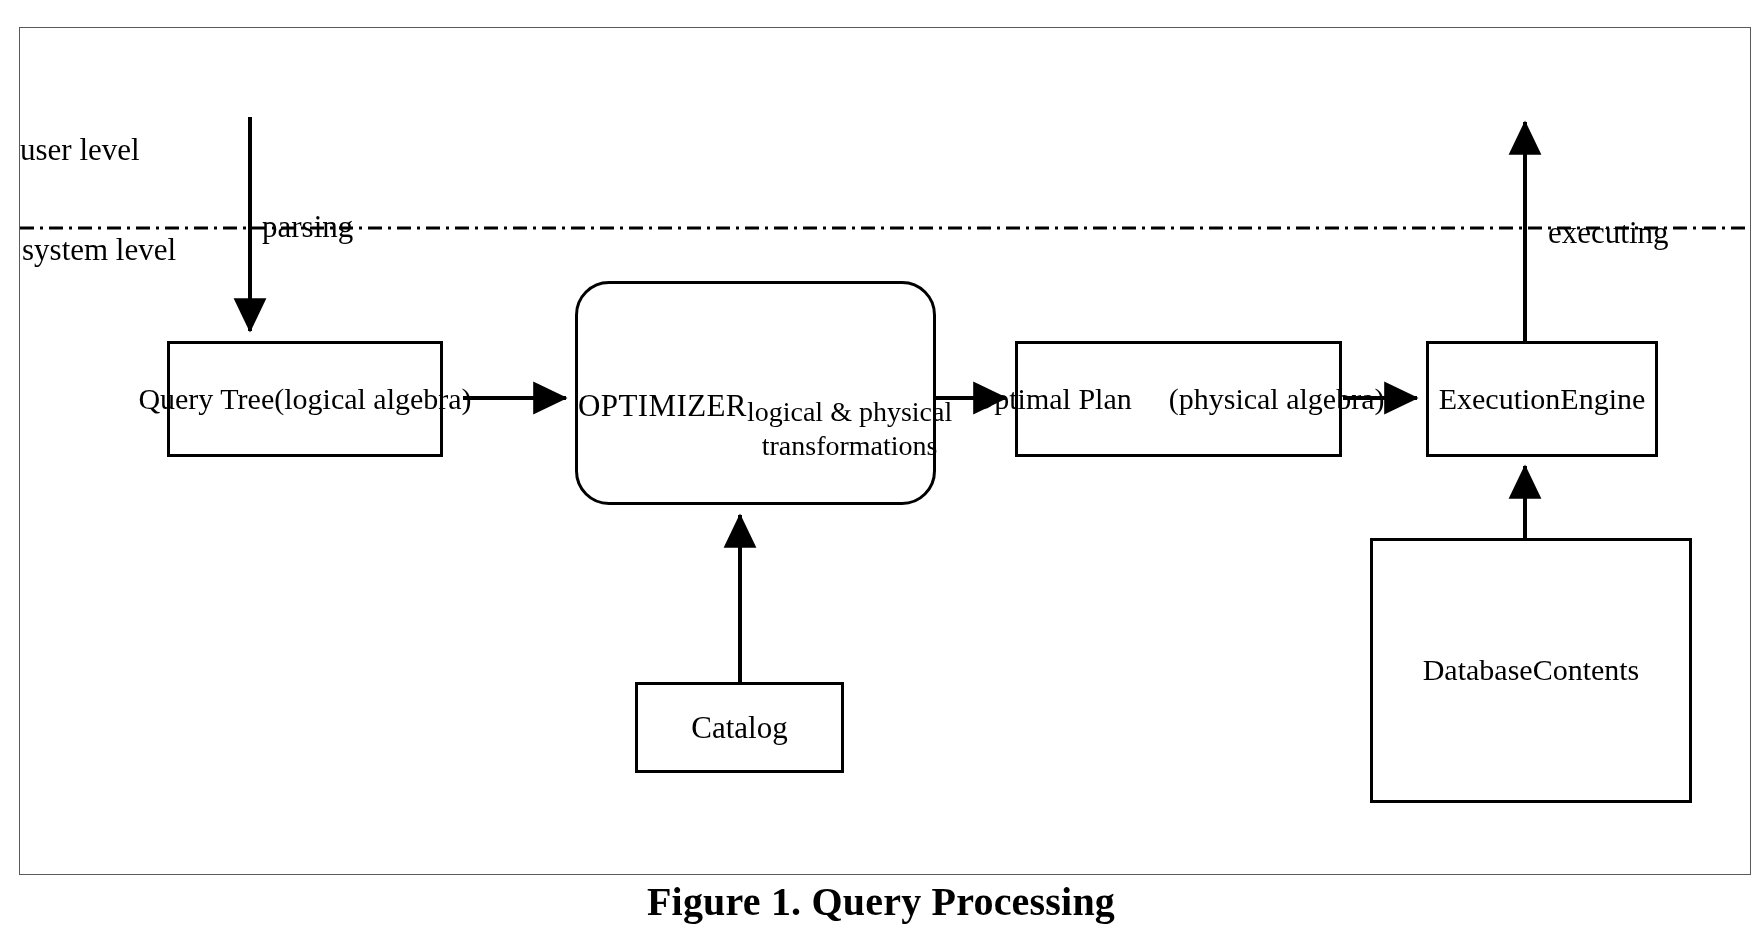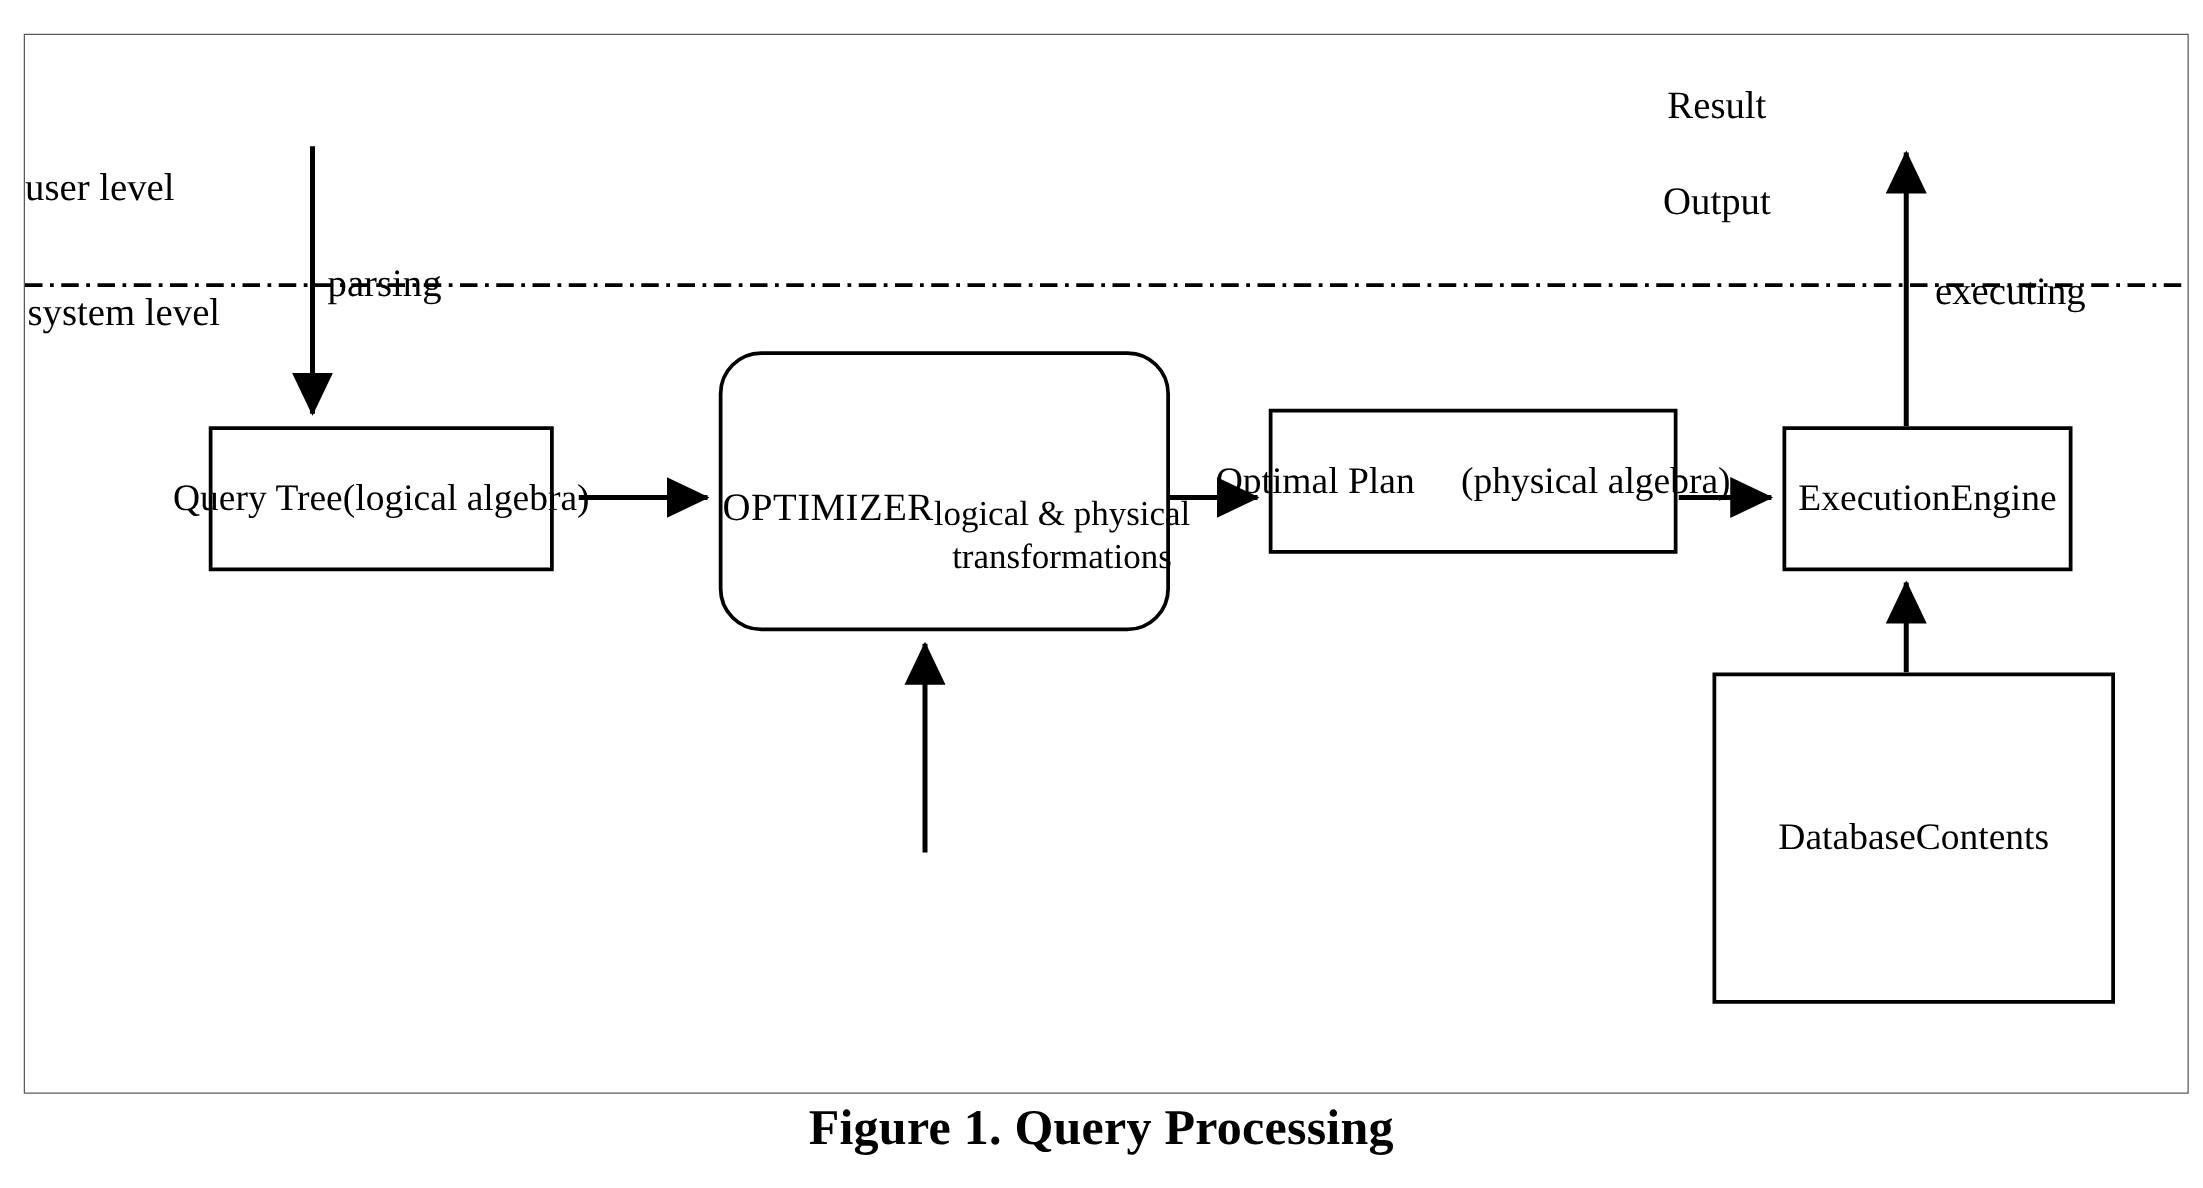--- a/index.html
+++ b/index.html
@@ -67,21 +67,21 @@
     justify-content: flex-start;
     padding-top: 26px;
   }
   .node-optimizer .title { font-size: 31px; letter-spacing: 0.4px; }
   .node-optimizer .sub {
     margin-top: 46px;
     font-size: 28px;
     line-height: 1.2;
   }
   .node-optimal-plan {
-    left: 1015px; top: 327px;  width: 327px;  height: 116px; gap: 37px;
+    left: 1015px; top: 341px;  width: 327px;  height: 116px; gap: 37px;
   }
   .node-exec-engine {
     left: 1426px; top: 341px;  width: 232px;  height: 116px; text-align: center;
   }
   .node-catalog {
     left: 635px;  top: 682px;  width: 209px;  height: 91px;
     font-size: 31px;
   }
   .node-db-contents {
     left: 1370px; top: 538px;  width: 322px;  height: 265px;
@@ -135,24 +135,20 @@
 
   <div class="figure-frame"></div>
 
   <div class="level-divider">
     <svg width="1731" height="4" viewBox="0 0 1731 4" xmlns="http://www.w3.org/2000/svg">
       <line x1="0" y1="2" x2="1731" y2="2" stroke="#000000" stroke-width="3" stroke-dasharray="14 6 3 6"></line>
     </svg>
   </div>
 
 
-  <div class="label label-result">
-    <span class="line">Result</span><br>
-    <span class="line">Output</span>
-  </div>
 
   <div class="label left-align label-user-level">user level</div>
 
   <div class="label left-align label-system-level">system level</div>
 
   <div class="label left-align label-parsing">parsing</div>
 
   <div class="label left-align label-executing">executing</div>
 
   <svg class="connectors" viewBox="0 0 1762 950" xmlns="http://www.w3.org/2000/svg">
@@ -207,20 +203,23 @@
   <div class="node node-optimal-plan">
     <span class="line">Optimal Plan</span>
     <span class="line">(physical algebra)</span>
   </div>
 
   <div class="node node-exec-engine">
     <span class="line">Execution</span>
     <span class="line">Engine</span>
   </div>
 
+  <div class="node node-catalog">
+    <span class="line">Catalog</span>
+  </div>
 
   <div class="node node-db-contents">
     <span class="line">Database</span>
     <span class="line">Contents</span>
   </div>
 
   <div class="caption">Figure 1. Query Processing</div>
 
 </div>
 

